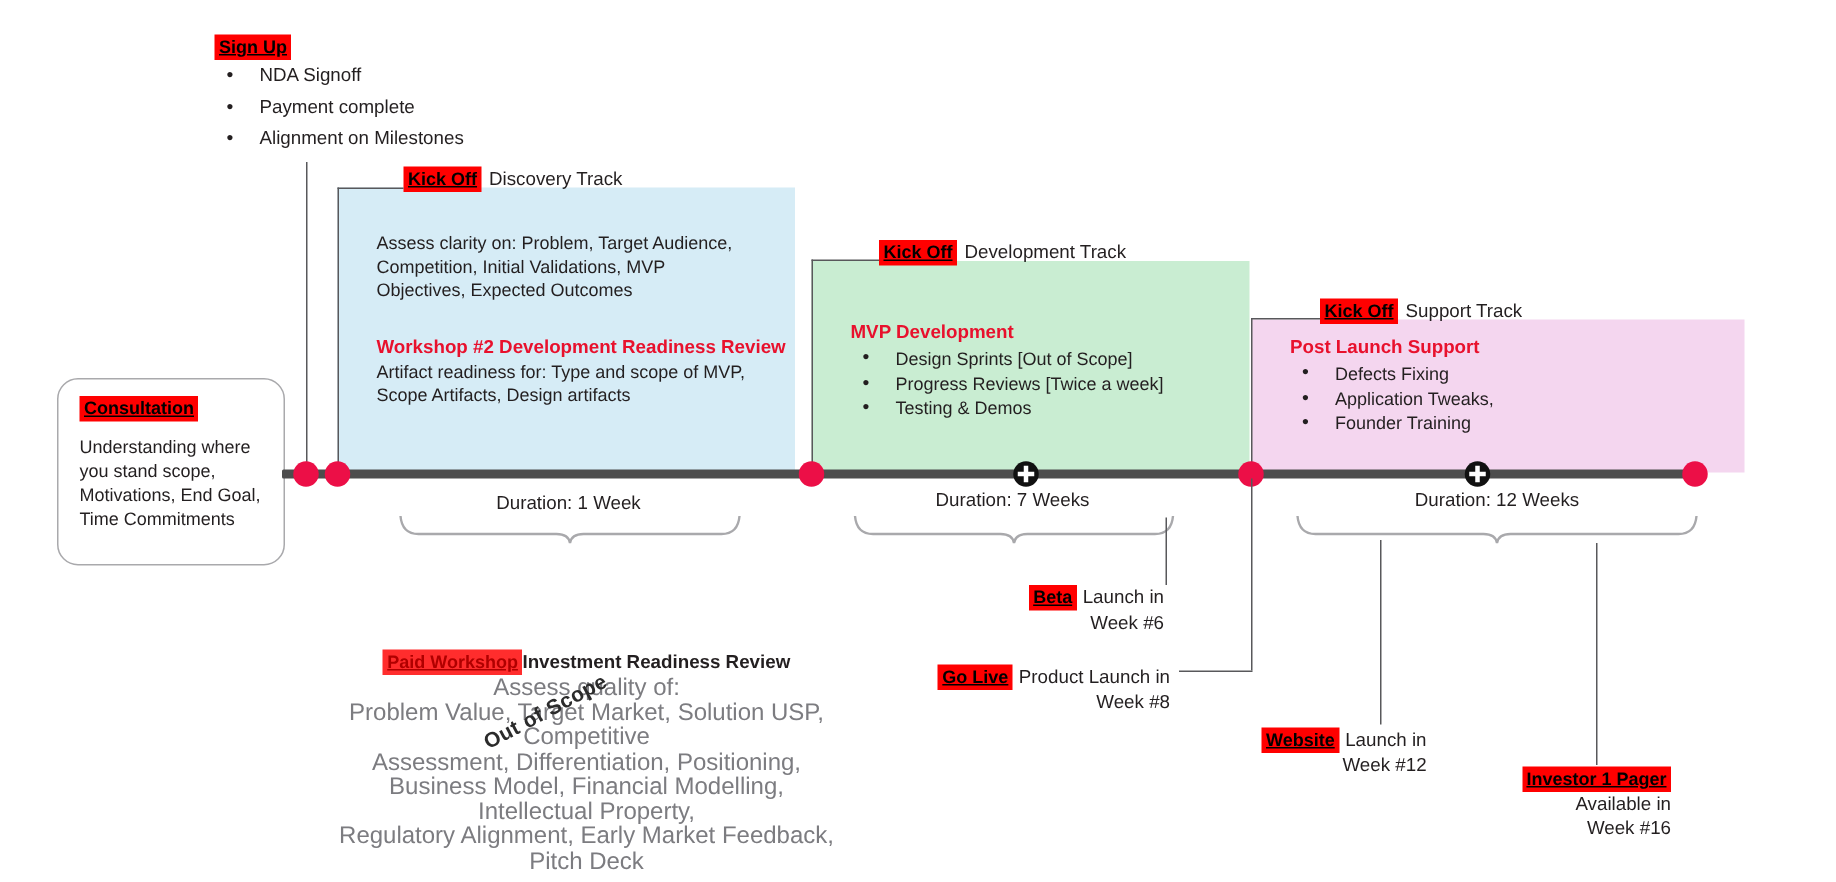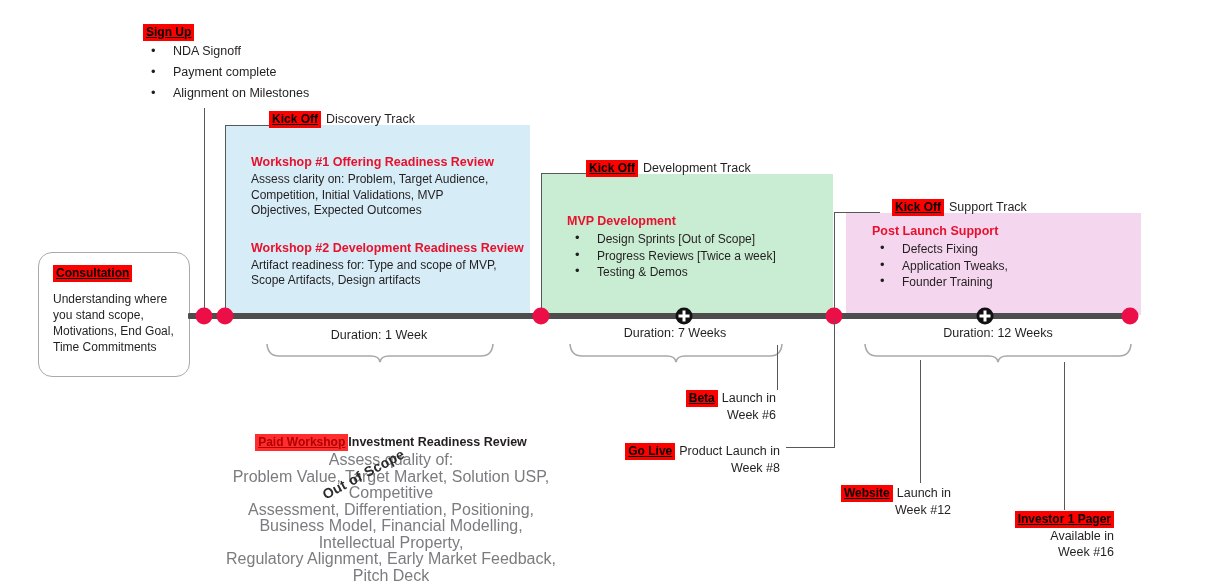--- a/index.html
+++ b/index.html
@@ -112,23 +112,22 @@
 
   #track-discovery {
     left: 225px; top: 125px; width: 305px; height: 190px;
     background: #d6ecf6;
   }
   #track-development {
     left: 541px; top: 174px; width: 292px; height: 141px;
     background: #c9edd2;
   }
   #track-support {
-    left: 834px; top: 213px; width: 295px; height: 102px;
+    left: 834px; top: 213px; width: 329px; height: 102px;
     background: #f4d6ef;
-    margin-left: 12px;
   }
   .vline {
     position: absolute;
     width: 0;
     border-left: 1.6px solid #58585b;
   }
   .hline {
     position: absolute;
     height: 0;
     border-top: 1.6px solid #58585b;
@@ -208,21 +207,20 @@
     </ul>
   </div>
 
   <div class="vline" style="left:204px; top:108px; height:205px;"></div>
 
   <div class="track" id="track-discovery">
     <div class="track-head" style="left:44px;">
       <span class="tag">Kick Off</span><span class="tname">Discovery Track</span>
     </div>
     <div class="track-body" style="padding-top:30px;">
-      <p class="sect-title">Workshop #1 Offering Readiness Review</p>
       <p class="sect-text" style="width:245px;">Assess clarity on: Problem, Target Audience, Competition, Initial Validations, MVP Objectives, Expected Outcomes</p>
       <p class="sect-title" style="margin-top:22px;">Workshop #2 Development Readiness Review</p>
       <p class="sect-text" style="width:258px;">Artifact readiness for: Type and scope of MVP, Scope Artifacts, Design artifacts</p>
     </div>
   </div>
 
   <div class="vline" style="left:225px; top:125px; height:188px;"></div>
   <div class="hline" style="left:225px; top:125px; width:44px;"></div>
 
   <div class="track" id="track-development">

